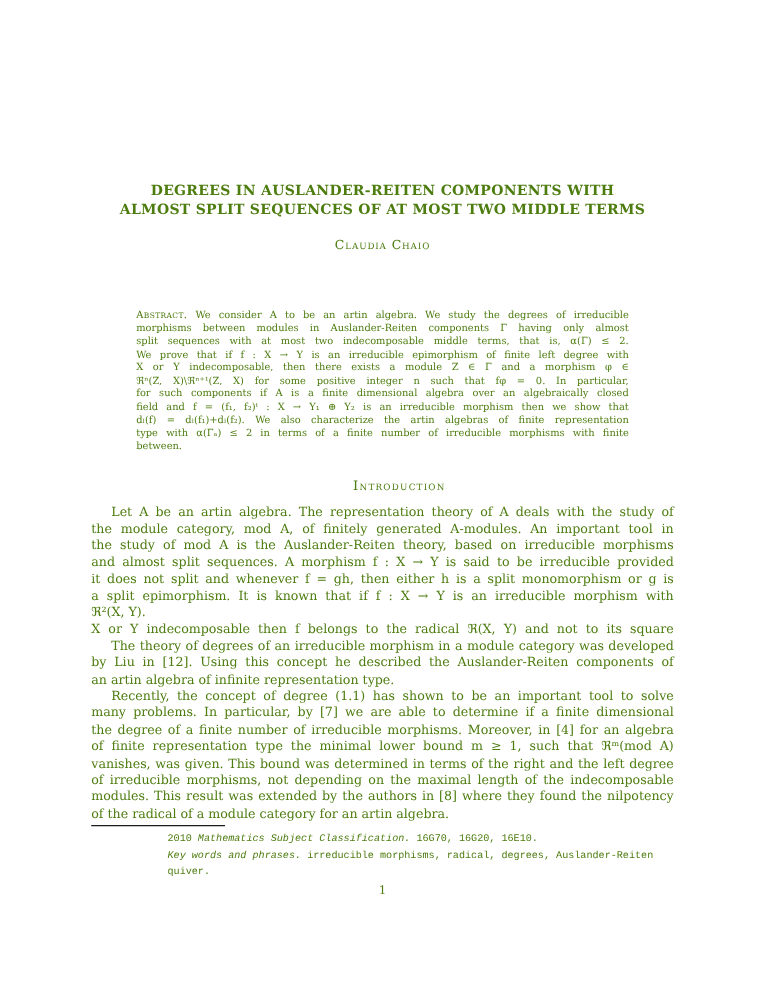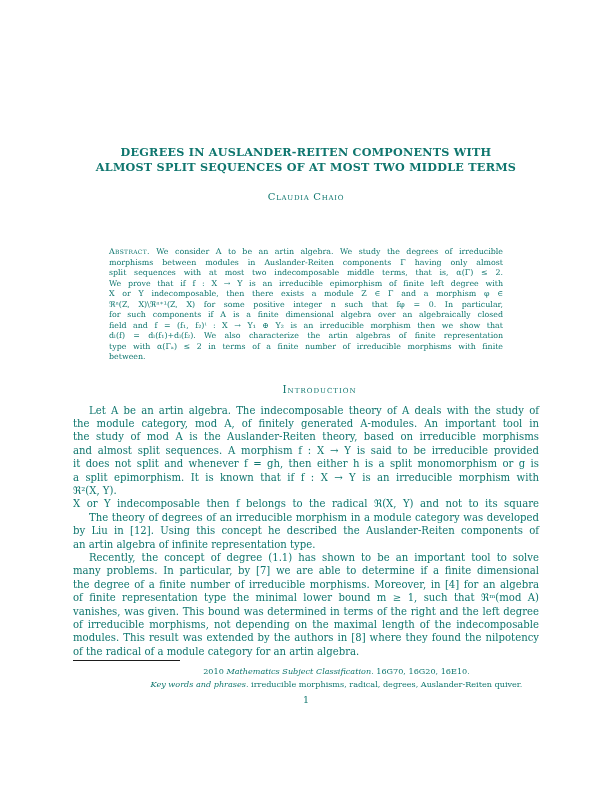--- a/index.html
+++ b/index.html
@@ -3,21 +3,21 @@
 <meta charset="utf-8">
 <style>
   html, body { margin: 0; padding: 0; background: #ffffff; }
   * { box-sizing: border-box; }
   .page {
     position: relative;
     width: 612px;
     height: 792px;
     margin: 0 auto;
     background: #ffffff;
-    color: #0f766e;
+    color: #4d7c0f;
     font-family: "DejaVu Serif", "DejaVu Sans", serif;
     padding-top: 145px;
     overflow: hidden;
   }
   h1, h2, p, div { margin: 0; padding: 0; }
 
   .title {
     text-align: center;
     font-size: 11.2px;
     font-weight: bold;
@@ -71,21 +71,21 @@
     width: 466px;
     margin: 2px auto 0;
     font-size: 8.1px;
     line-height: 13px;
   }
   .fnrule {
     width: 107px;
     border-top: 1px solid #1b1b1b;
     margin-bottom: 4px;
   }
-  .fnline { padding-left: 61px; text-align: center; }
+  .fnline { padding-left: 61px; text-align: left; font-family: Liberation Mono, monospace; }
   .it { font-style: italic; }
   .pageno {
     margin-top: 3px;
     text-align: center;
     font-size: 9.5px;
   }
 </style>
 </head>
 <body>
 
@@ -114,21 +114,21 @@
         <div class="tline">dₗ(f) = dₗ(f₁)+dₗ(f₂). We also characterize the artin algebras of finite representation</div>
         <div class="tline">type with α(Γₐ) ≤ 2 in terms of a finite number of irreducible morphisms with finite</div>
         <div class="tline tline-last">between.</div>
       </div>
   </div>
 
   <h2 class="section-heading">Introduction</h2>
 
   <div class="body-text">
     <div class="para">
-        <div class="tline">Let A be an artin algebra. The indecomposable theory of A deals with the study of</div>
+        <div class="tline">Let A be an artin algebra. The representation theory of A deals with the study of</div>
         <div class="tline">the module category, mod A, of finitely generated A-modules. An important tool in</div>
         <div class="tline">the study of mod A is the Auslander-Reiten theory, based on irreducible morphisms</div>
         <div class="tline">and almost split sequences. A morphism f : X → Y is said to be irreducible provided</div>
         <div class="tline">it does not split and whenever f = gh, then either h is a split monomorphism or g is</div>
         <div class="tline">a split epimorphism. It is known that if f : X → Y is an irreducible morphism with</div>
         <div class="tline tline-last">ℜ²(X, Y).</div>
         <div class="tline">X or Y indecomposable then f belongs to the radical ℜ(X, Y) and not to its square</div>
       </div>
     <div class="para">
         <div class="tline">The theory of degrees of an irreducible morphism in a module category was developed</div>

